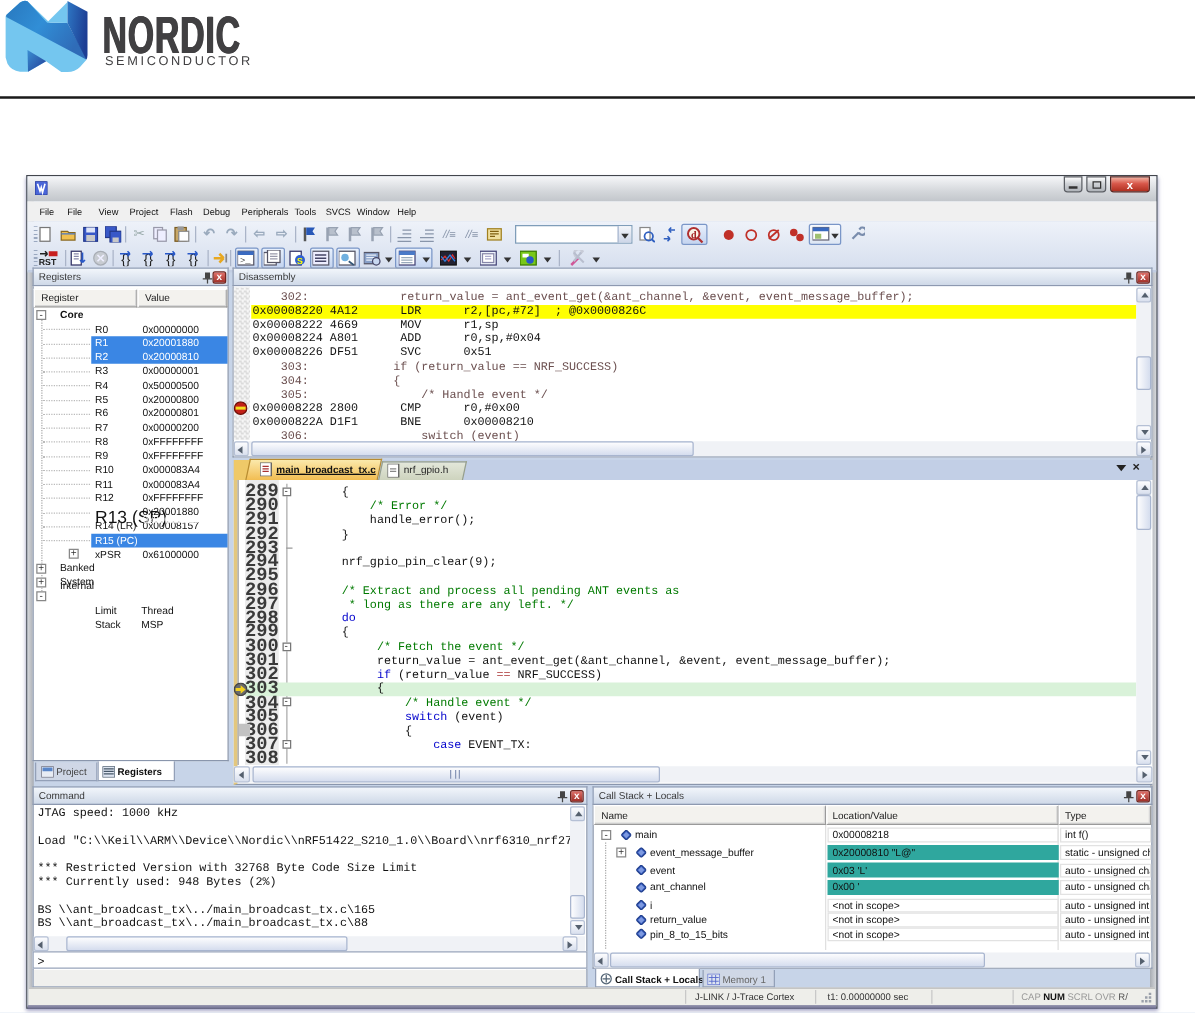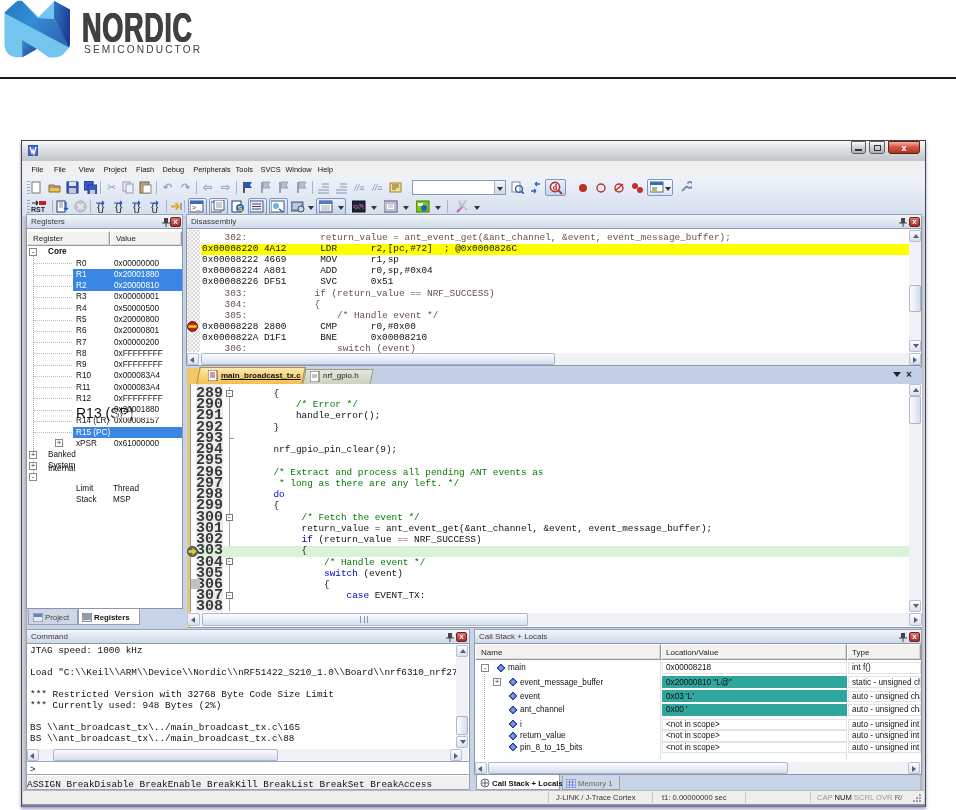--- a/index.html
+++ b/index.html
@@ -536,21 +536,20 @@
 <div class="ab" style="left:438.0px;top:599px;width:0;height:0;border-left:3px solid transparent;border-right:3px solid transparent;border-top:4px solid #55606e"></div>
 <div class="ab" style="left:5.5px;top:608px;width:441px;height:12px;background:#f0f2f6"></div>
 <div class="ab" style="left:5.5px;top:608px;width:12px;height:12px;background:linear-gradient(#fdfdfe,#d9e0ee);border:1px solid #b5c0d5;border-radius:2px"></div>
 <div class="ab" style="left:428.5px;top:608px;width:12px;height:12px;background:linear-gradient(#fdfdfe,#d9e0ee);border:1px solid #b5c0d5;border-radius:2px"></div>
 <div class="ab" style="left:31.5px;top:608px;width:225px;height:12px;background:linear-gradient(#fdfdfe,#d5ddee);border:1px solid #a8b5cf;border-radius:2px"></div>
 <div class="ab" style="left:8.5px;top:611.5px;width:0;height:0;border-top:3px solid transparent;border-bottom:3px solid transparent;border-right:4px solid #55606e"></div>
 <div class="ab" style="left:432.5px;top:611.5px;width:0;height:0;border-top:3px solid transparent;border-bottom:3px solid transparent;border-left:4px solid #55606e"></div>
 <div class="ab" style="left:4.5px;top:620px;width:444px;height:14px;background:#fff;border:1px solid #98a4ba"></div>
 <div class="ab mono" style="left:8.5px;top:622.5px;font-size:9.4px;color:#111">&gt;</div>
 <div class="ab" style="left:4.5px;top:635px;width:444px;height:14px;background:#f0f0ee;border:1px solid #98a4ba;border-top:none"></div>
-<div class="ab mono" style="left:5.5px;top:637.5px;font-size:9.4px;color:#111;white-space:nowrap">ASSIGN BreakDisable BreakEnable BreakKill BreakList BreakSet BreakAccess</div>
 <div class="ab phead" style="left:452.5px;top:488px;width:448px;height:15px"></div>
 <div class="ab hdrtxt" style="left:457.5px;top:491px">Call Stack + Locals</div>
 <svg class="ab" style="left:877.5px;top:491px" width="8" height="10">
       <rect x="2" y="1" width="4" height="5" fill="#444"></rect>
       <line x1="4" y1="6" x2="4" y2="10" stroke="#444"></line>
       <line x1="0" y1="6" x2="8" y2="6" stroke="#444"></line>
     </svg>
 <div class="ab closeb" style="left:887.5px;top:491px">x</div>
 <div class="ab" style="left:452.5px;top:503px;width:448px;height:131px;background:#fff;border:1px solid #8a96ac;border-top:none"></div>
 <div class="ab colhead" style="left:453.5px;top:503px;width:186px;height:15.5px"></div>
@@ -641,21 +640,21 @@
 <div class="ab" style="left:470.5px;top:637.5px;font-size:7.8px;font-weight:bold;color:#111;white-space:nowrap">Call Stack + Locals</div>
 <div class="ab" style="left:540.5px;top:635px;width:58px;height:14px;background:#cfd7e6;border:1px solid #93a0b8;border-top:none"></div>
 <svg class="ab" style="left:544.5px;top:638px" width="10" height="9">
       <rect width="10" height="9" fill="#dde4f0" stroke="#56c"></rect>
       <path d="M1 3 h8 M1 6 h8 M3.5 1 v7 M6.5 1 v7" stroke="#56c" stroke-width="0.7"></path>
     </svg>
 <div class="ab" style="left:556.5px;top:638px;font-size:7.8px;color:#666;white-space:nowrap">Memory 1</div>
 <div class="ab" style="left:1px;top:649px;width:901px;height:14px;background:#eeeeea;border-top:1px solid #b8b8b8"></div>
 <div class="ab" style="left:534.5px;top:651.5px;font-size:7.6px;color:#333;white-space:nowrap">J-LINK / J-Trace Cortex</div>
 <div class="ab" style="left:640.5px;top:651.5px;font-size:7.6px;color:#333;white-space:nowrap">t1: 0.00000000 sec</div>
-<div class="ab" style="left:795.5px;top:651.5px;font-size:7.6px;color:#999;white-space:nowrap">CAP <span style="color:#111;font-weight:normal">NUM</span> SCRL OVR <span style="color:#555">R/</span></div>
+<div class="ab" style="left:795.5px;top:651.5px;font-size:7.6px;color:#999;white-space:nowrap">CAP <span style="color:#111;font-weight:bold">NUM</span> SCRL OVR <span style="color:#555">R/</span></div>
 <svg class="ab" style="left:891.5px;top:653px" width="9" height="9">
       <g fill="#9aa0aa">
         <rect x="6" y="0" width="2" height="2"></rect>
         <rect x="3" y="3" width="2" height="2"></rect>
         <rect x="6" y="3" width="2" height="2"></rect>
         <rect x="0" y="6" width="2" height="2"></rect>
         <rect x="3" y="6" width="2" height="2"></rect>
         <rect x="6" y="6" width="2" height="2"></rect>
       </g>
     </svg>

